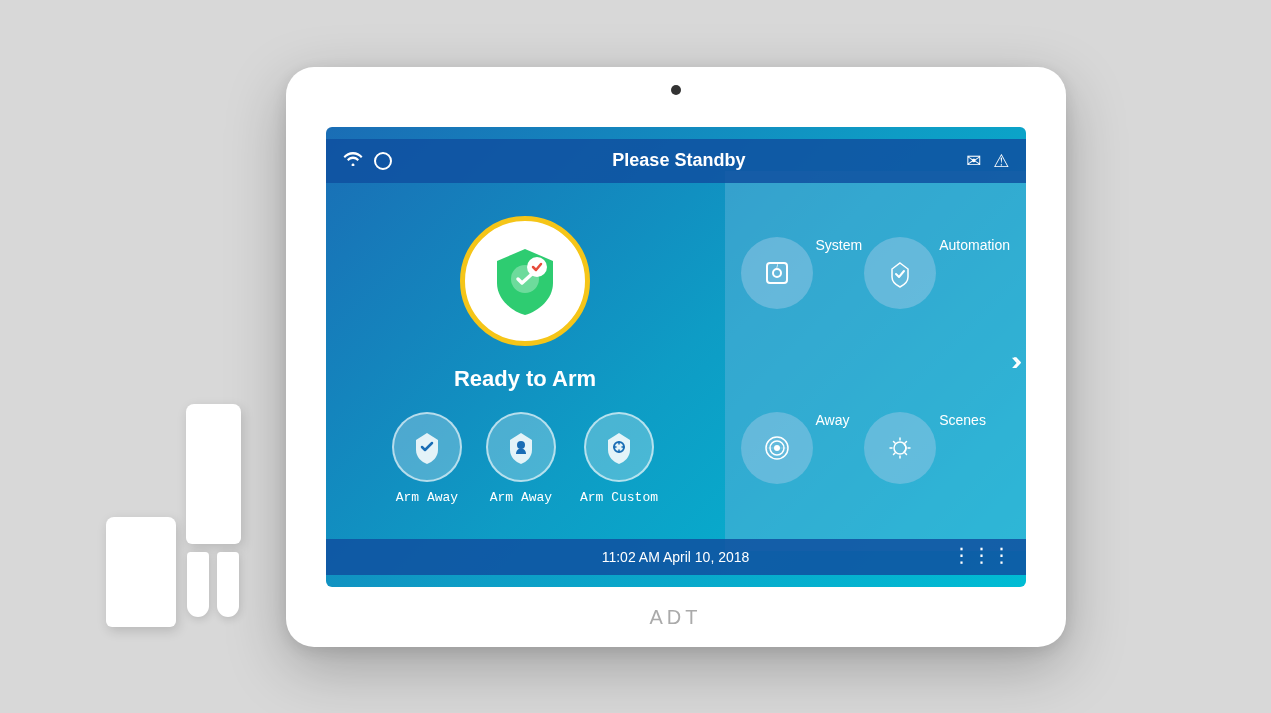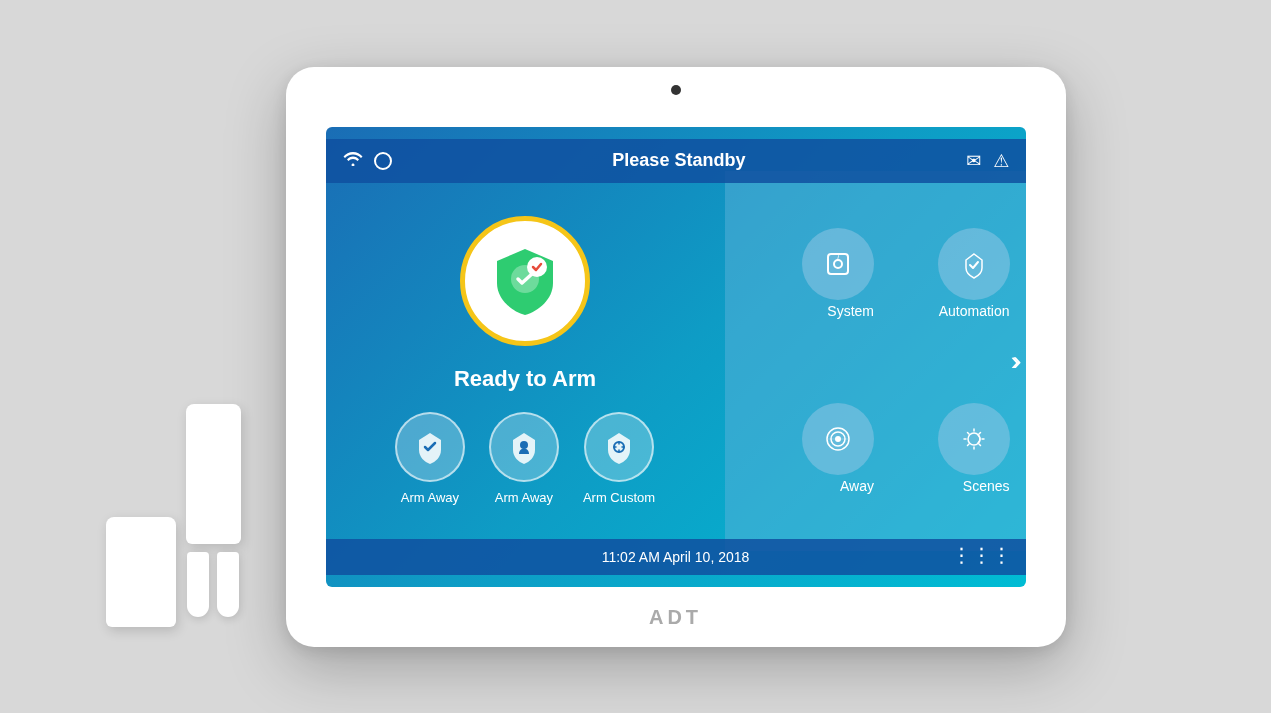--- a/index.html
+++ b/index.html
@@ -207,20 +207,21 @@
       display: flex;
       align-items: center;
       justify-content: center;
     }
 
     .arm-btn-label {
       color: white;
       font-size: 13px;
       font-weight: 500;
       text-align: right;
+      font-family: Liberation Mono, monospace;
     }
 
     
     .right-panel {
       flex: 0 0 43%;
       background: rgba(100, 180, 220, 0.45);
       display: grid;
       grid-template-columns: 1fr 1fr;
       grid-template-rows: 1fr 1fr;
       gap: 2px;
@@ -236,22 +237,22 @@
       right: 4px;
       top: 50%;
       transform: translateY(-50%);
       color: white;
       font-size: 28px;
       font-weight: 300;
     }
 
     .menu-item {
       display: flex;
-      flex-direction: column;
-      align-items: flex-end;
+      flex-direction: row;
+      align-items: flex-start;
       gap: 3px;
       cursor: pointer;
       width: 100%;
     }
 
     .menu-circle {
       width: 72px;
       height: 72px;
       background: rgba(150, 200, 230, 0.5);
       border-radius: 50%;
@@ -293,21 +294,21 @@
     }
 
     
     .adt-logo {
       position: absolute;
       bottom: 18px;
       left: 50%;
       transform: translateX(-50%);
       color: #aaa;
       font-size: 20px;
-      font-weight: 700;
+      font-weight: 400;
       letter-spacing: 4px;
     }
 
     .wifi-symbol {
       display: inline-block;
       font-size: 18px;
     }
     .circle-icon {
       width: 18px;
       height: 18px;

